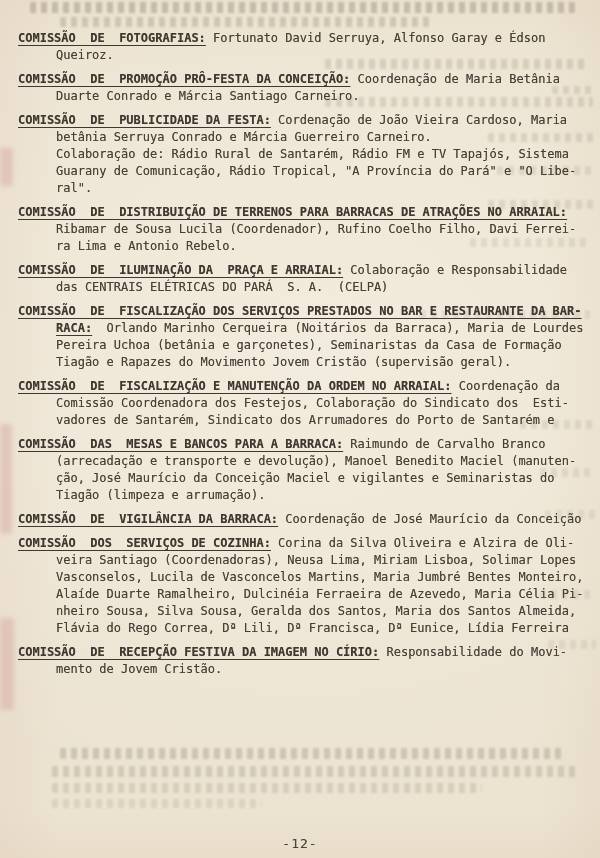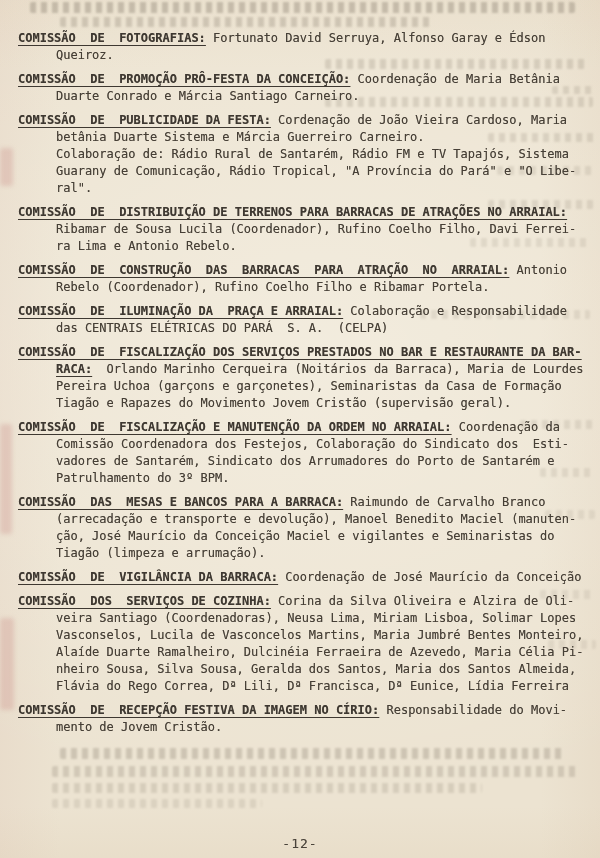--- a/index.html
+++ b/index.html
@@ -84,49 +84,44 @@
         <div class="section">
           <div class="line"><span class="u">COMISSÃO  DE  FOTOGRAFIAS:</span><span> Fortunato David Serruya, Alfonso Garay e Édson</span></div>
           <div class="line ind"><span>Queiroz.</span></div>
         </div>
         <div class="section">
           <div class="line"><span class="u">COMISSÃO  DE  PROMOÇÃO PRÔ-FESTA DA CONCEIÇÃO:</span><span> Coordenação de Maria Betânia</span></div>
           <div class="line ind"><span>Duarte Conrado e Márcia Santiago Carneiro.</span></div>
         </div>
         <div class="section">
           <div class="line"><span class="u">COMISSÃO  DE  PUBLICIDADE DA FESTA:</span><span> Cordenação de João Vieira Cardoso, Maria</span></div>
-          <div class="line ind"><span>betânia Duarte Sistema e Márcia Guerreiro Carneiro.</span></div>
+          <div class="line ind"><span>betânia Serruya Conrado e Márcia Guerreiro Carneiro.</span></div>
           <div class="line ind"><span>Colaboração de: Rádio Rural de Santarém, Rádio FM e TV Tapajós, Sistema</span></div>
           <div class="line ind"><span>Guarany de Comunicação, Rádio Tropical, "A Província do Pará" e "O Libe-</span></div>
           <div class="line ind"><span>ral".</span></div>
         </div>
         <div class="section">
           <div class="line"><span class="u">COMISSÃO  DE  DISTRIBUIÇÃO DE TERRENOS PARA BARRACAS DE ATRAÇÕES NO ARRAIAL:</span></div>
           <div class="line ind"><span>Ribamar de Sousa Lucila (Coordenador), Rufino Coelho Filho, Davi Ferrei-</span></div>
           <div class="line ind"><span>ra Lima e Antonio Rebelo.</span></div>
         </div>
         <div class="section">
-          <div class="line"><span class="u">COMISSÃO  DE  CONSTRUÇÃO  DAS  BARRACAS  PARA  ATRAÇÃO  NO  ARRAIAL:</span><span> Antonio</span></div>
-          <div class="line ind"><span>Rebelo (Coordenador), Rufino Coelho Filho e Ribamar Portela.</span></div>
-        </div>
-        <div class="section">
           <div class="line"><span class="u">COMISSÃO  DE  ILUMINAÇÃO DA  PRAÇA E ARRAIAL:</span><span> Colaboração e Responsabilidade</span></div>
           <div class="line ind"><span>das CENTRAIS ELÉTRICAS DO PARÁ  S. A.  (CELPA)</span></div>
         </div>
         <div class="section">
           <div class="line"><span class="u">COMISSÃO  DE  FISCALIZAÇÃO DOS SERVIÇOS PRESTADOS NO BAR E RESTAURANTE DA BAR-</span></div>
           <div class="line ind"><span class="u">RACA:</span><span>  Orlando Marinho Cerqueira (Noitários da Barraca), Maria de Lourdes</span></div>
-          <div class="line ind"><span>Pereira Uchoa (garçons e garçonetes), Seminaristas da Casa de Formação</span></div>
+          <div class="line ind"><span>Pereira Uchoa (betânia e garçonetes), Seminaristas da Casa de Formação</span></div>
           <div class="line ind"><span>Tiagão e Rapazes do Movimento Jovem Cristão (supervisão geral).</span></div>
         </div>
         <div class="section">
           <div class="line"><span class="u">COMISSÃO  DE  FISCALIZAÇÃO E MANUTENÇÃO DA ORDEM NO ARRAIAL:</span><span> Coordenação da</span></div>
           <div class="line ind"><span>Comissão Coordenadora dos Festejos, Colaboração do Sindicato dos  Esti-</span></div>
           <div class="line ind"><span>vadores de Santarém, Sindicato dos Arrumadores do Porto de Santarém e</span></div>
-          <div class="line ind"><span>Patrulhamento do 3º BPM.</span></div>
         </div>
         <div class="section">
           <div class="line"><span class="u">COMISSÃO  DAS  MESAS E BANCOS PARA A BARRACA:</span><span> Raimundo de Carvalho Branco</span></div>
           <div class="line ind"><span>(arrecadação e transporte e devolução), Manoel Benedito Maciel (manuten-</span></div>
           <div class="line ind"><span>ção, José Maurício da Conceição Maciel e vigilantes e Seminaristas do</span></div>
           <div class="line ind"><span>Tiagão (limpeza e arrumação).</span></div>
         </div>
         <div class="section">
           <div class="line"><span class="u">COMISSÃO  DE  VIGILÂNCIA DA BARRACA:</span><span> Coordenação de José Maurício da Conceição</span></div>
         </div>

